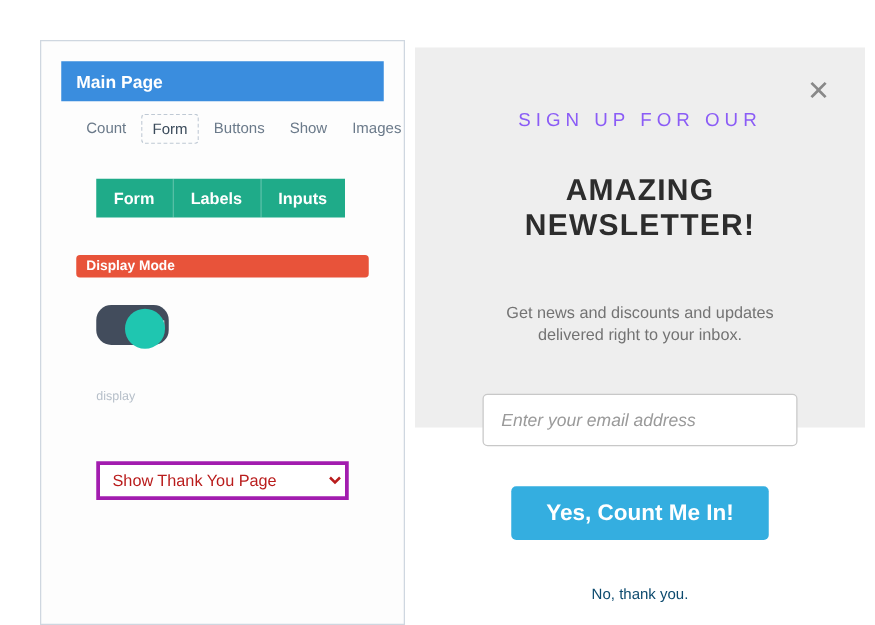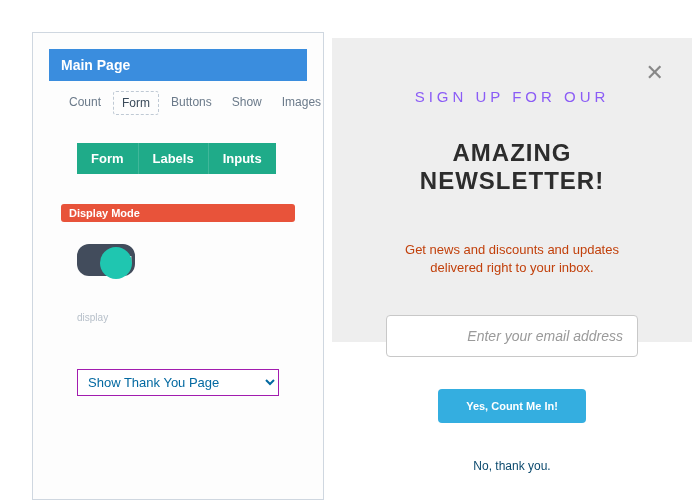--- a/index.html
+++ b/index.html
@@ -94,23 +94,23 @@
 }
 .hint {
   font-size: 10px; color: #b6bfc9;
   margin: 2px 12px 10px;
 }
 .select-wrap { margin: 4px 12px; }
 select.after-submit {
   width: 100%;
   font-size: 13px;
   padding: 4px 6px;
-  border: 1px solid #a21caf;
-  background: #fff;
-  color: #0369a1;
+  border: 3px solid #a21caf;
+  background: #fff;
+  color: #b91c1c;
 }
 .right-panel {
   flex: 1;
   position: relative;
   background: #fff;
 }
 .modal {
   position: absolute;
   left: 8px; right: 8px; top: 6px;
   height: 304px;
@@ -134,43 +134,43 @@
 }
 .headline {
   font-size: 24px;
   font-weight: 800;
   color: #2d2d2d;
   letter-spacing: 1px;
   margin-top: 2px;
 }
 .subtext {
   font-size: 13px;
-  color: #c2410c;
+  color: #737373;
   margin-top: 14px;
   line-height: 1.4;
 }
 .email-input {
   width: 252px;
   margin: 22px auto 0;
   display: block;
   padding: 12px 14px;
   font-size: 14px;
-  text-align: right;
+  text-align: left;
   border: 1px solid #c8c8c8;
   border-radius: 4px;
   color: #ec4899;
   background: #fff;
 }
 .email-input::placeholder { color: #9a9a9a; font-style: italic; }
 .cta-btn {
   display: inline-block;
   margin-top: 14px;
   background: #34aee0;
   color: #fff;
-  font-size: 11px;
+  font-size: 18px;
   font-weight: 700;
   padding: 11px 28px;
   border: none;
   border-radius: 4px;
   cursor: pointer;
 }
 .decline {
   margin-top: 20px;
   font-size: 12px;
   color: #0c4a6e;

